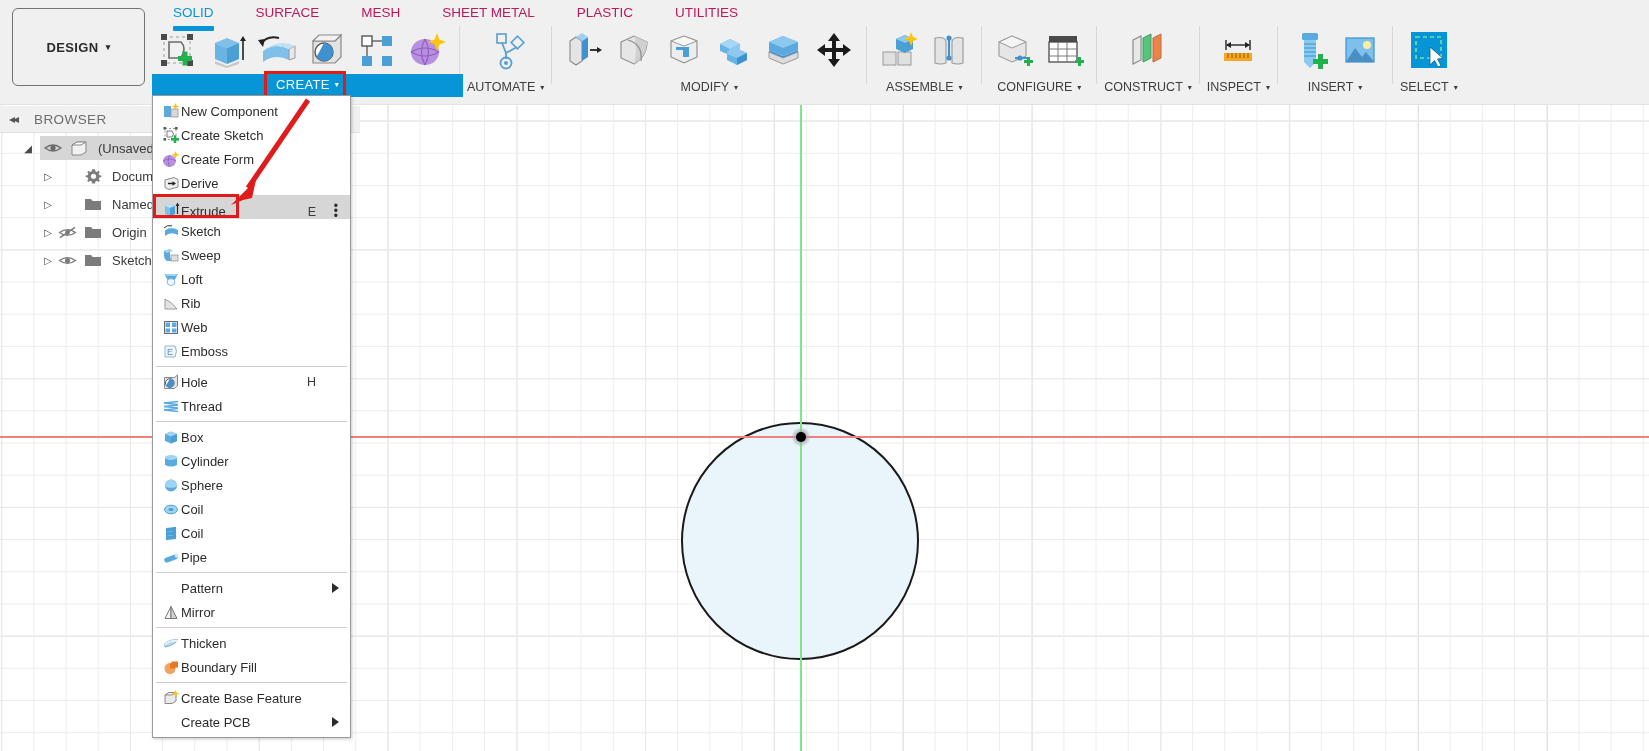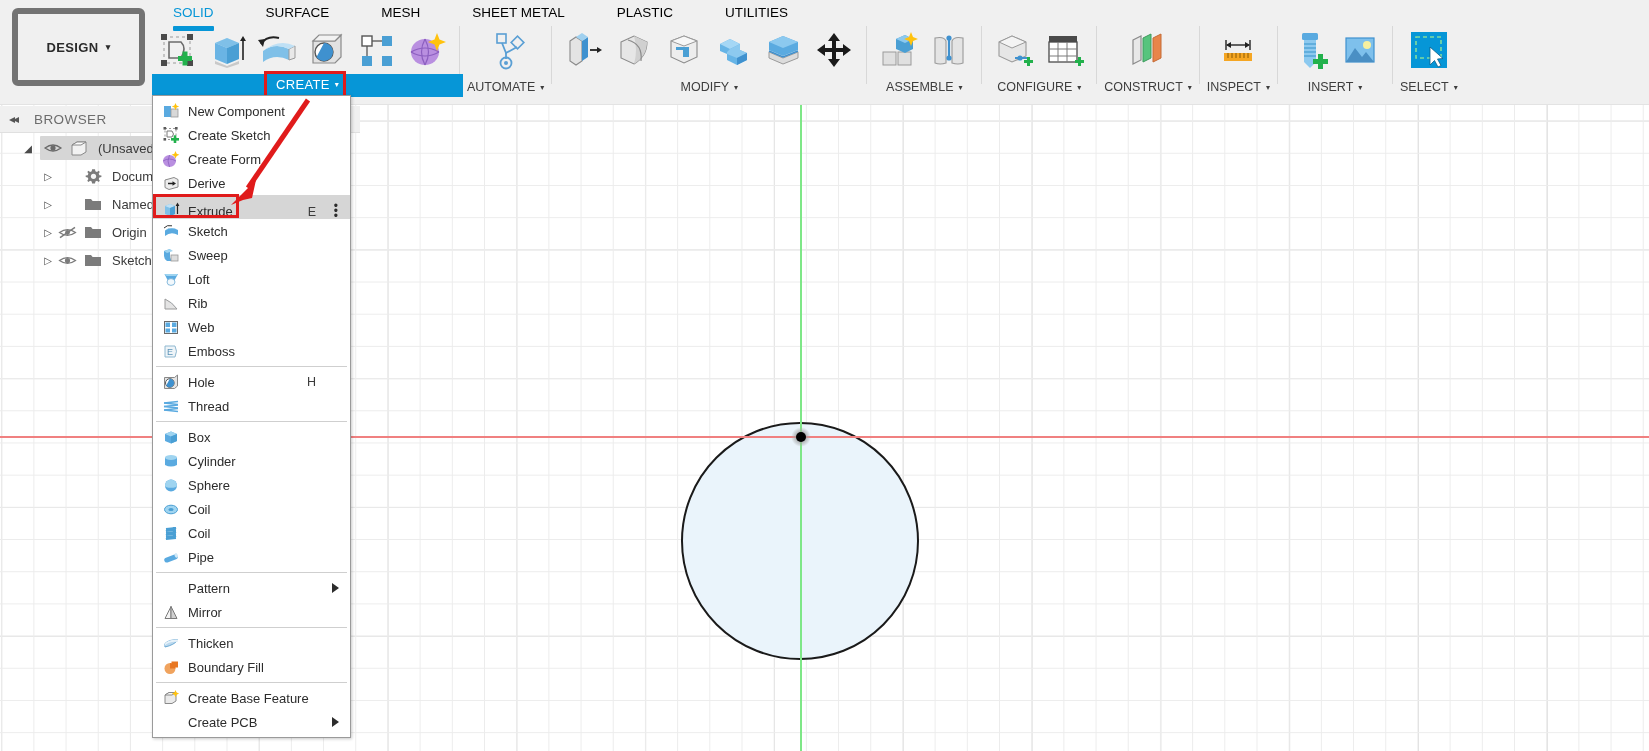--- a/index.html
+++ b/index.html
@@ -66,35 +66,35 @@
   
   #ribbon {
     position: absolute; left: 0; top: 0;
     width: 1649px; height: 105px;
     background: #f0f0f0;
     border-bottom: 1px solid #e3e3e3;
   }
   #design-button {
     position: absolute; left: 12px; top: 8px;
     width: 133px; height: 78px;
-    border: 6px solid #737373;
+    border: 1px solid #737373;
     border-radius: 6px;
     background: #f0f0f0;
     display: flex; align-items: center; justify-content: center;
     font-size: 13px; font-weight: bold; color: #2b2b2b;
     letter-spacing: 0.4px;
   }
   #design-button .caret { margin-left: 7px; font-size: 9px; }
 
   .tabs {
     position: absolute; left: 155px; top: 3px;
-    display: flex; align-items: flex-end; gap: 16px;
+    display: flex; align-items: flex-end; gap: 6px;
   }
   .tab {
-    font-size: 13.5px; color: #000000; padding: 2px 18px 0 18px;
+    font-size: 13.5px; color: #be185d; padding: 2px 18px 0 18px;
     text-align: center; white-space: nowrap;
   }
   .tab.active { color: #0696d7; }
   .tab .tab-underline {
     margin-top: 6px; height: 5px; background: transparent; border-radius: 1px;
   }
   .tab.active .tab-underline { background: #0696d7; }
 
   
   .tool-groups {
@@ -192,21 +192,21 @@
     height: 24px;
     display: flex; align-items: center;
     font-size: 13px; color: #2c2c2c;
     padding-left: 8px; position: relative;
   }
   .menu-item.highlighted { background: #d6d6d6; align-items: flex-end; }
   .menu-icon {
     width: 20px; height: 18px; flex: 0 0 auto;
     display: flex; align-items: center; justify-content: center;
   }
-  .menu-label { margin-left: 7px; white-space: nowrap; }
+  .menu-label { white-space: nowrap; }
   .menu-shortcut {
     position: absolute; right: 34px; font-size: 12.5px; color: #3a3a3a;
   }
   .menu-kebab {
     position: absolute; right: 12px; font-size: 12px; color: #2c2c2c;
     line-height: 5px; letter-spacing: 0; text-align: center;
   }
   .menu-kebab span { display: block; }
   .menu-sub-arrow {
     position: absolute; right: 11px;

